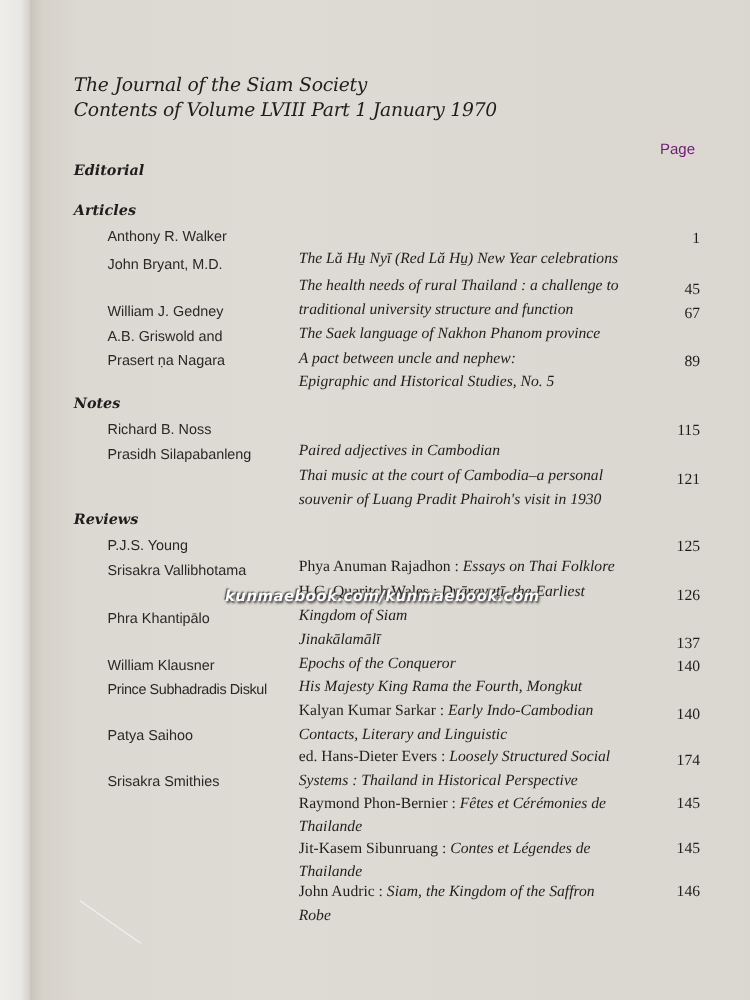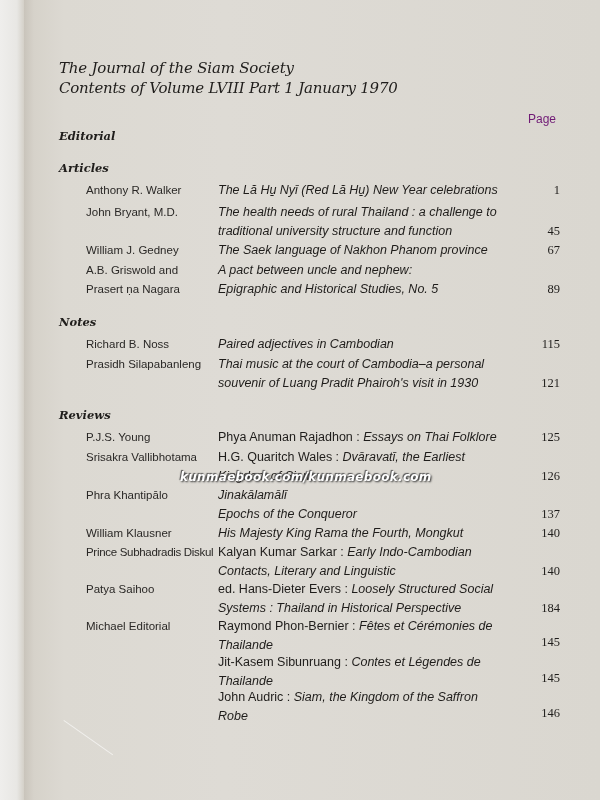--- a/index.html
+++ b/index.html
@@ -32,22 +32,22 @@
   }
   .section {
     position: absolute; left: 59px; font-family: "DejaVu Serif", serif;
     font-style: italic; font-weight: bold; font-size: 11.5px; color: #1f1d1b;
   }
   .author {
     position: absolute; left: 86px; font-family: Liberation Sans, sans-serif;
     font-size: 11.5px; color: #2a2826; white-space: nowrap;
   }
   .titleline {
-    position: absolute; left: 218px; font-family: Liberation Sans, sans-serif;
-    font-size: 12.5px; color: #1f1d1b; white-space: nowrap; font-style: italic;
+    position: absolute; left: 239px; font-family: Liberation Serif, serif;
+    font-size: 12.5px; color: #1f1d1b; white-space: nowrap; font-style: italic; margin-top: 16px;
   }
   .titleline .rm { font-style: normal; }
   .pg {
     position: absolute; right: 40px; width: 40px; text-align: right;
     font-family: "Liberation Serif", serif; font-size: 12.5px; color: #1f1d1b;
   }
   .watermark {
     position: absolute; left: 180px; top: 470px;
     font-family: "DejaVu Sans", sans-serif; font-style: italic; font-weight: bold;
     font-size: 12px; color: #ffffff; letter-spacing: 0.3px;
@@ -121,23 +121,23 @@
 <div class="pg" style="top:526px">140</div>
 
 <div class="author" style="top:546px; letter-spacing:-0.3px">Prince Subhadradis Diskul</div>
 <div class="titleline" style="top:545px"><span class="rm">Kalyan Kumar Sarkar :</span> <span>Early Indo-Cambodian</span></div>
 <div class="titleline" style="top:564px">Contacts, Literary and Linguistic</div>
 <div class="pg" style="top:564px">140</div>
 
 <div class="author" style="top:583px">Patya Saihoo</div>
 <div class="titleline" style="top:582px"><span class="rm">ed. Hans-Dieter Evers :</span> <span>Loosely Structured Social</span></div>
 <div class="titleline" style="top:601px">Systems : Thailand in Historical Perspective</div>
-<div class="pg" style="top:601px">184</div>
+<div class="pg" style="top:601px">174</div>
 
-<div class="author" style="top:620px">Michael Editorial</div>
+<div class="author" style="top:620px">Srisakra Smithies</div>
 <div class="titleline" style="top:619px"><span class="rm">Raymond Phon-Bernier :</span> <span>Fêtes et Cérémonies de</span></div>
 <div class="titleline" style="top:638px">Thailande</div>
 <div class="pg" style="top:635px">145</div>
 
 <div class="titleline" style="top:655px"><span class="rm">Jit-Kasem Sibunruang :</span> <span>Contes et Légendes de</span></div>
 <div class="titleline" style="top:674px">Thailande</div>
 <div class="pg" style="top:671px">145</div>
 
 <div class="titleline" style="top:690px"><span class="rm">John Audric :</span> <span>Siam, the Kingdom of the Saffron</span></div>
 <div class="titleline" style="top:709px">Robe</div>

